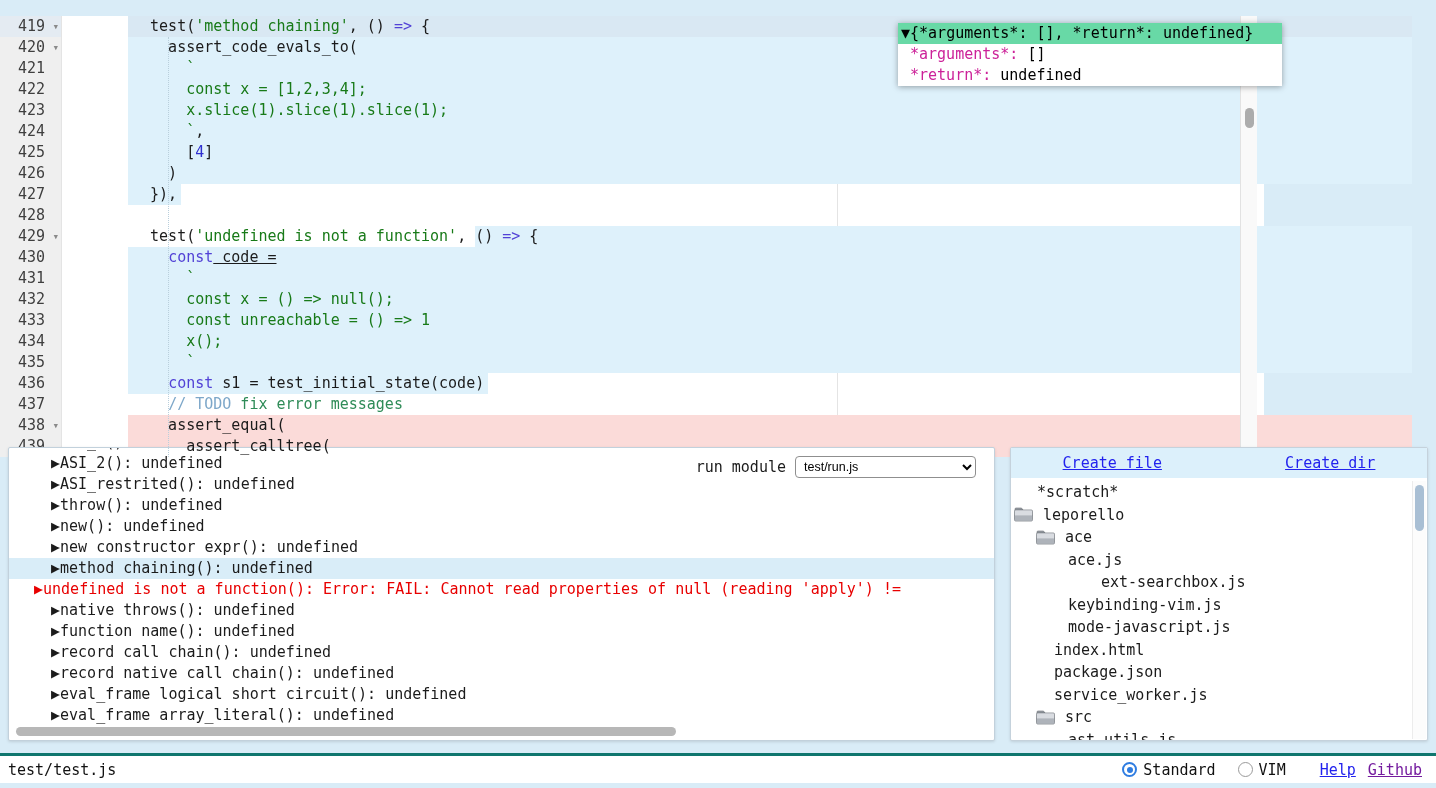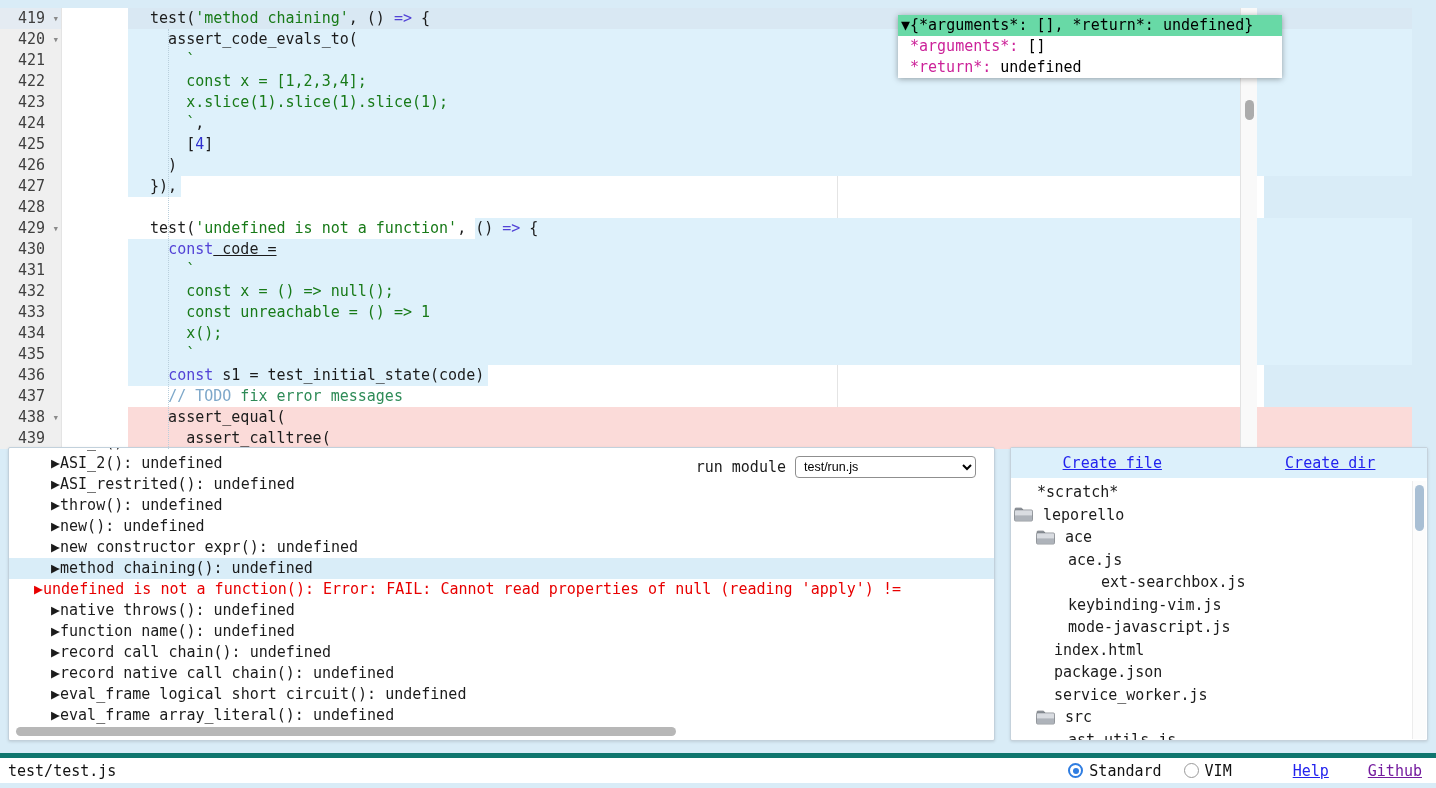--- a/index.html
+++ b/index.html
@@ -1,20 +1,20 @@
 <!DOCTYPE html>
 <html><head>
 <meta charset="utf-8">
 <style>
   * { margin:0; padding:0; box-sizing:border-box; }
   html,body { width:1436px; height:788px; overflow:hidden; background:#d9ecf7;
               font-family:"DejaVu Sans Mono",monospace; }
 
   
-  #editor { position:absolute; left:0; top:8px; width:1264px; height:441px; background:#fff; }
+  #editor { position:absolute; left:0; top:16px; width:1264px; height:441px; background:#fff; }
   #gutter { position:absolute; left:0; top:0; width:62px; height:441px;
             background:#efefef; border-right:1px solid #e4e4e4; }
   .gcell { position:relative; height:21px; font:15px/21px "DejaVu Sans Mono",monospace;
            color:#3f3f3f; text-align:right; padding-right:16px; }
   .gcell .fold { position:absolute; right:2px; top:0; font-size:11px; color:#8a8a8a; cursor:pointer; }
   #code { position:absolute; left:62px; top:0; width:1350px; height:441px;
           font:15px/21px "DejaVu Sans Mono",monospace; overflow:hidden; }
   .row { position:relative; height:21px; }
   .rowbg { position:absolute; top:0; bottom:0; }
   .row pre { position:relative; z-index:2; margin-left:70px; white-space:pre;
@@ -62,31 +62,31 @@
   .tnode { height:22.5px; display:flex; align-items:center; white-space:pre;
            font:15px/22.5px "DejaVu Sans Mono",monospace; color:#1b1b1b; cursor:pointer; }
   .tnode svg { margin-right:5px; flex:none; }
   #treescroll { position:absolute; right:1px; top:33px; bottom:1px; width:14px;
                 background:#fcfcfc; border-left:1px solid #ececec; }
   #treescroll .thumb { position:absolute; left:2px; top:4px; width:9px; height:46px;
                        background:#a9bfd4; border-radius:5px; cursor:pointer; }
 
   
   #statusbar { position:absolute; left:0; top:753px; width:1436px; height:30px; background:#fff;
-               border-top:5px solid #0f766e; display:flex; align-items:center;
+               border-top:3px solid #0f766e; display:flex; align-items:center;
                font:15px/30px "DejaVu Sans Mono",monospace; color:#111; }
   #filepath { margin-left:8px; }
   #sbright { margin-left:auto; display:flex; align-items:center; margin-right:14px; }
   .radio { width:15px; height:15px; border-radius:50%; margin-right:6px; flex:none; cursor:pointer; }
   .radio.on { border:2px solid #2f7de1; position:relative; }
   .radio.on::after { content:""; position:absolute; left:2.5px; top:2.5px; width:6px; height:6px;
                      border-radius:50%; background:#2f7de1; }
   .radio.off { border:1.5px solid #9a9a9a; background:#fff; }
   .modelabel { margin-right:22px; cursor:pointer; }
-  #sbright a { text-decoration:underline; cursor:pointer; margin-left:39px; }
+  #sbright a { text-decoration:underline; cursor:pointer; margin-left:12px; }
   a.help { color:#2222ee; }
   a.github { color:#741b9e; }
 </style>
 </head>
 <body>
 
 <div id="editor">
   <div id="gutter">
       <div class="gcell" style="background: rgb(228, 235, 242);">419<span class="fold">▾</span></div>
       <div class="gcell">420<span class="fold">▾</span></div>

